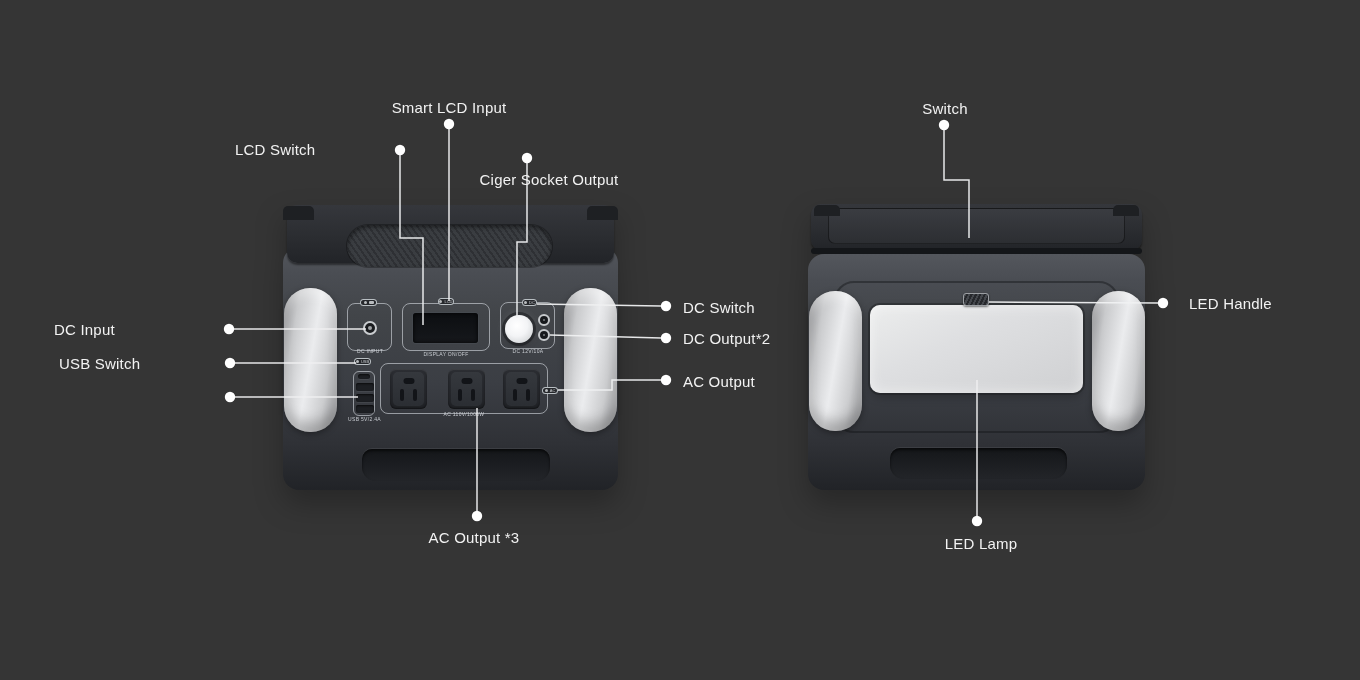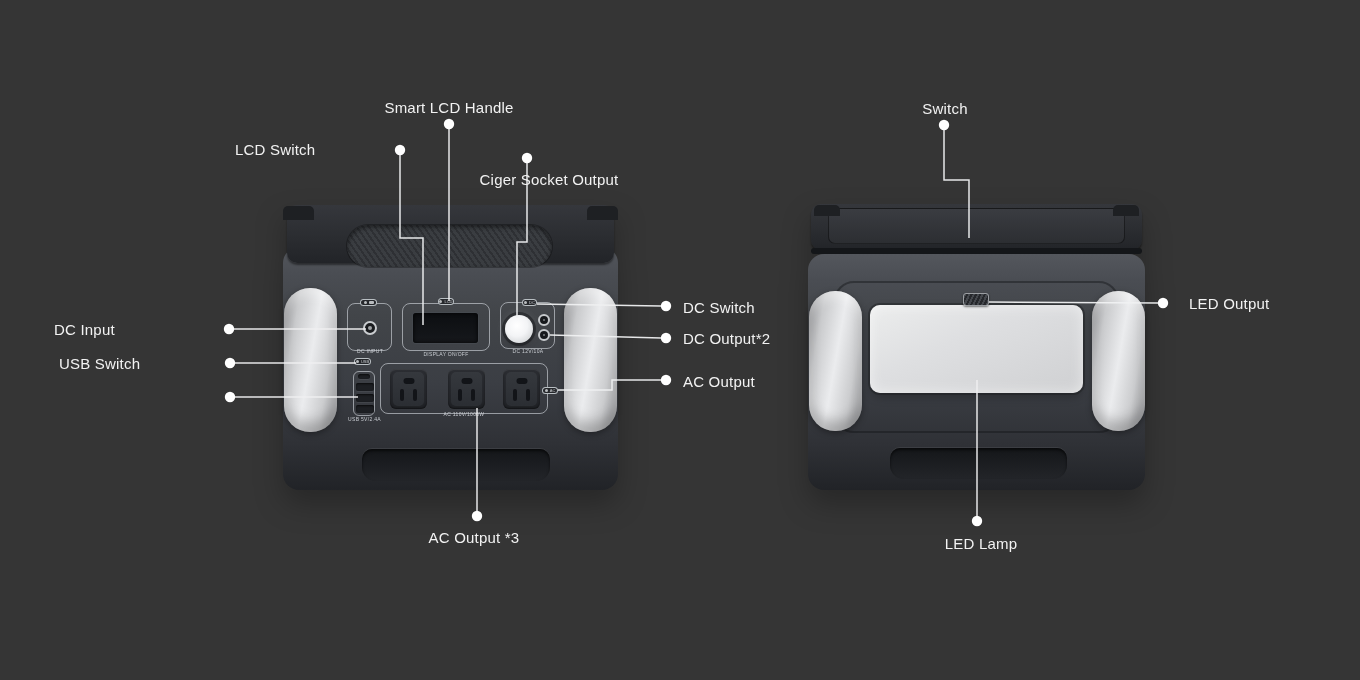--- a/index.html
+++ b/index.html
@@ -199,26 +199,26 @@
       <circle cx="666" cy="306" r="5.2"></circle>
       <circle cx="666" cy="338" r="5.2"></circle>
       <circle cx="666" cy="380" r="5.2"></circle>
       <circle cx="477" cy="516" r="5.2"></circle>
       <circle cx="944" cy="125" r="5.2"></circle>
       <circle cx="1163" cy="303" r="5.2"></circle>
       <circle cx="977" cy="521" r="5.2"></circle>
     </g>
   </svg>
 
-  <div class="lbl center" style="left:349px; top:99px;  width:200px;">Smart LCD Handle</div>
+  <div class="lbl center" style="left:349px; top:99px;  width:200px;">Smart LCD Input</div>
   <div class="lbl right" style="left:235px; top:141px; width:150px;">LCD Switch</div>
   <div class="lbl center" style="left:449px; top:137px; width:200px;margin-top:34px;">Ciger Socket Output</div>
   <div class="lbl right" style="left:54px;  top:321px; width:150px;">DC Input</div>
   <div class="lbl right" style="left:59px;  top:355px; width:150px;">USB Switch</div>
   <div class="lbl" style="left:683px; top:299px; width:160px;">DC Switch</div>
   <div class="lbl" style="left:683px; top:330px; width:160px;">DC Output*2</div>
   <div class="lbl" style="left:683px; top:373px; width:160px;">AC Output</div>
   <div class="lbl center" style="left:374px; top:529px; width:200px;">AC Output *3</div>
   <div class="lbl center" style="left:845px; top:100px; width:200px;">Switch</div>
-  <div class="lbl" style="left:1189px;top:295px; width:160px;">LED Output</div>
+  <div class="lbl" style="left:1189px;top:295px; width:160px;">LED Handle</div>
   <div class="lbl center" style="left:881px; top:535px; width:200px;">LED Lamp</div>
 
 </div>
 
 </body></html>

